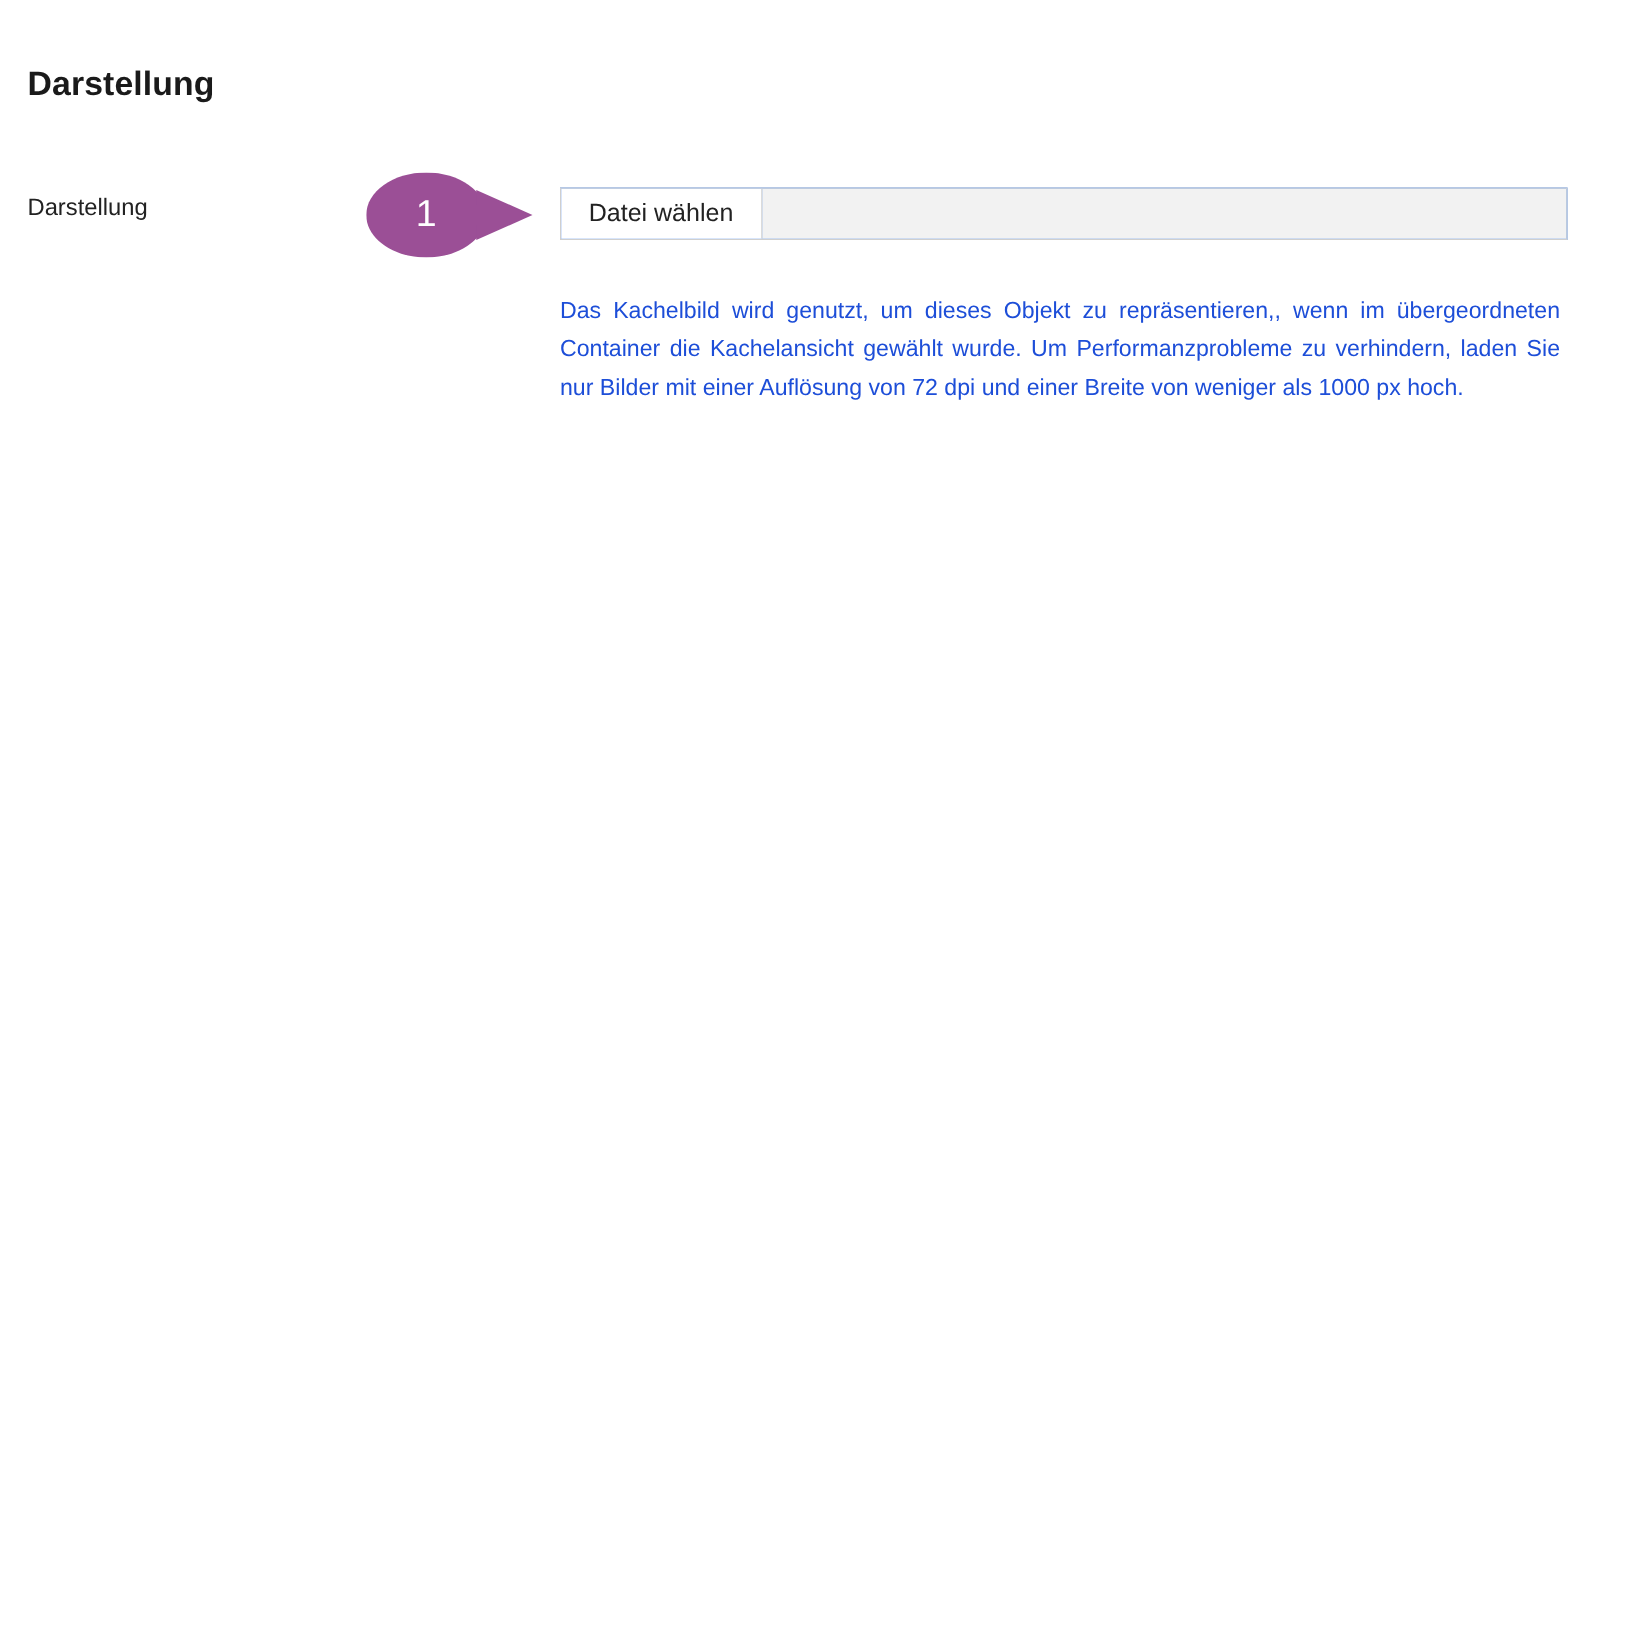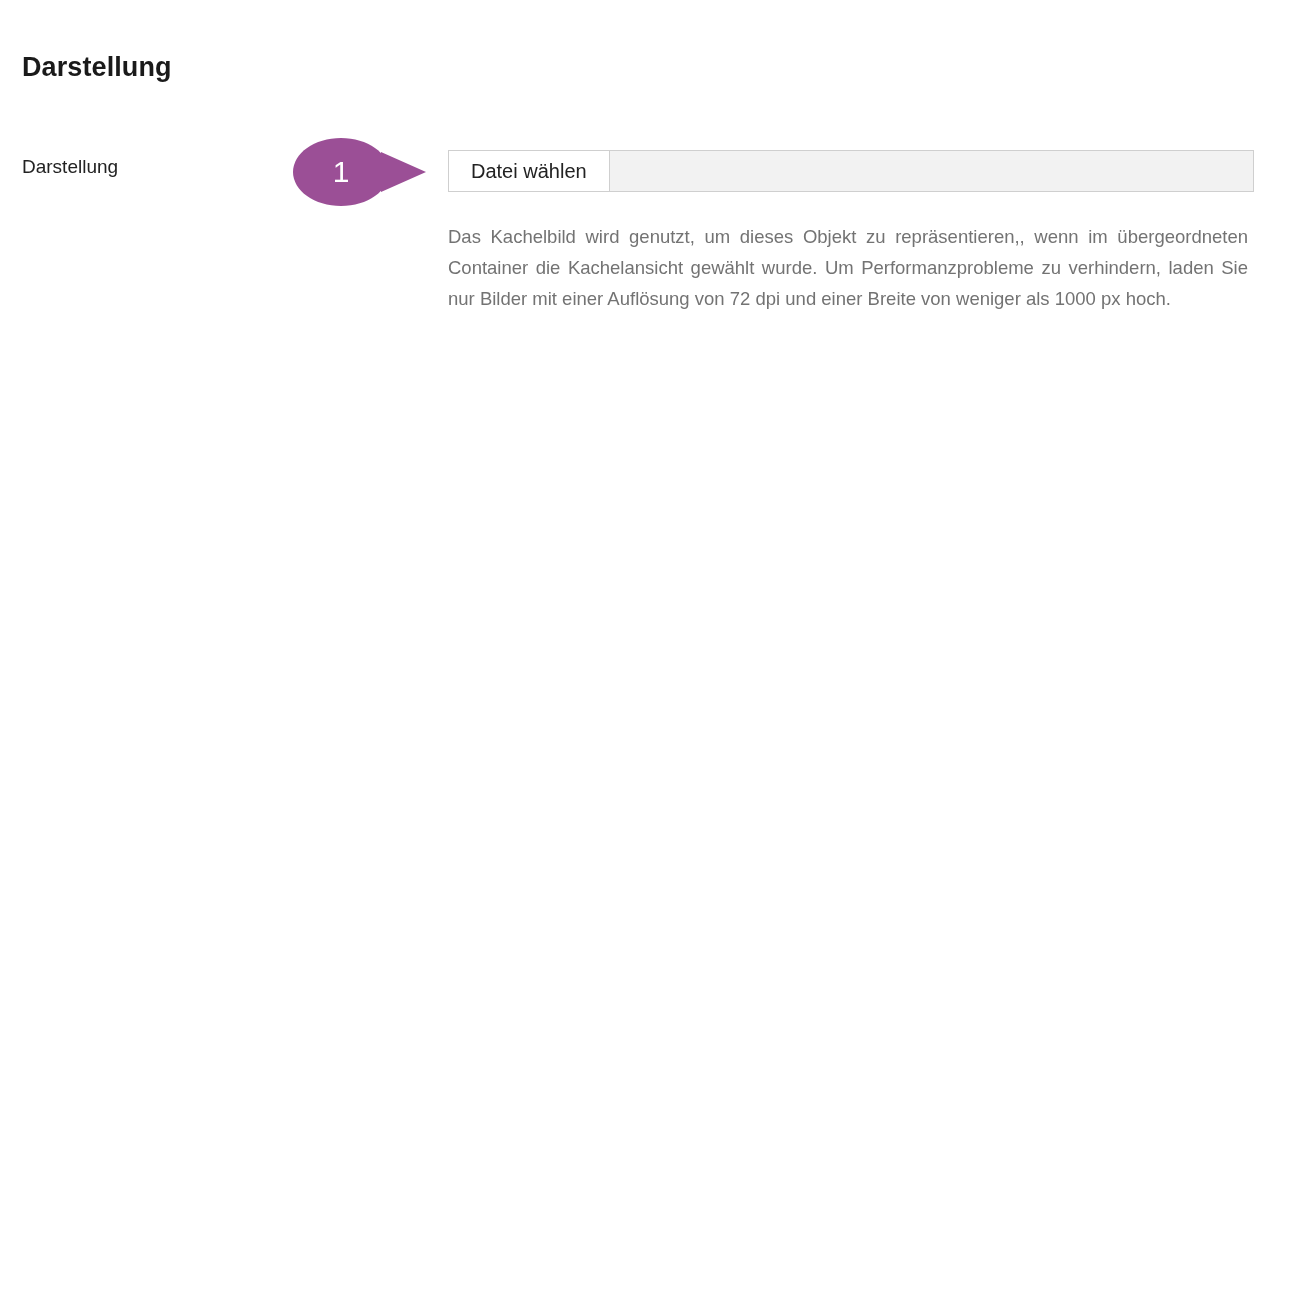--- a/index.html
+++ b/index.html
@@ -122,24 +122,24 @@
     margin-top: 11px;
     font-size: 17.5px;
     color: #222222;
     line-height: 22px;
   }
   .hint-line.second {
     margin-top: 13px;
   }
 
   .description {
-    margin-top: 29px;
+    margin-top: 40px;
     font-size: 18.5px;
     line-height: 31px;
-    color: #737373;
+    color: #1d4ed8;
     width: 800px;
     text-align: justify;
     text-justify: inter-word;
   }
 </style>
 </head>
 <body>
 
 <div class="page">
 

